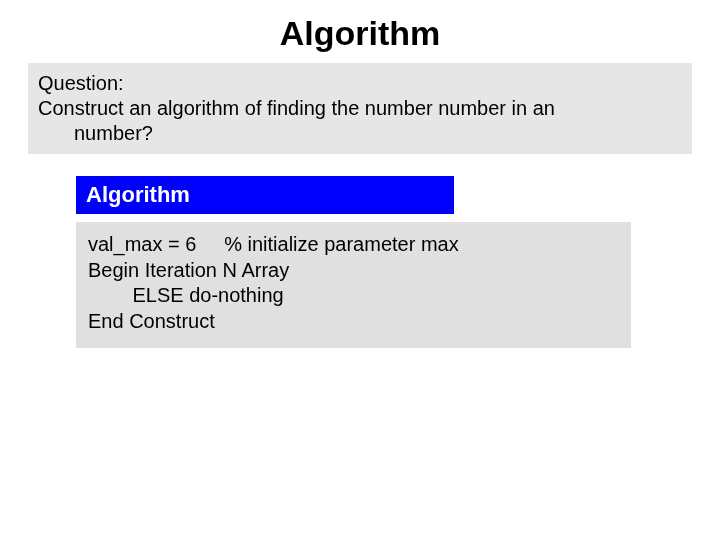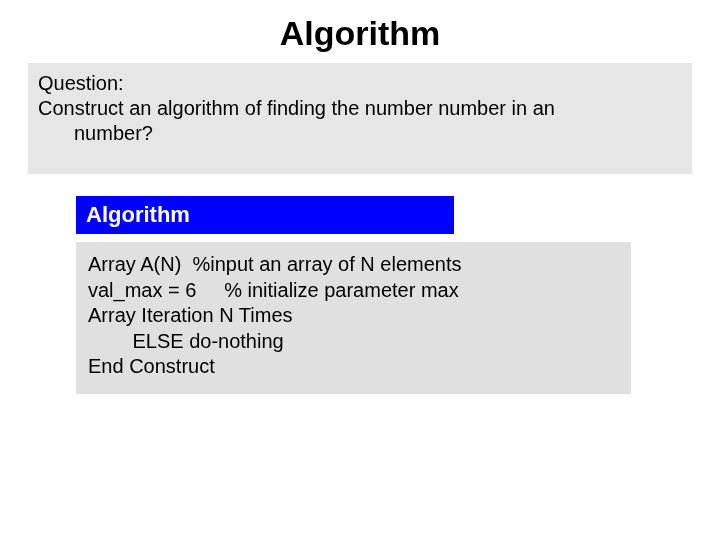--- a/index.html
+++ b/index.html
@@ -14,21 +14,21 @@
     text-align: center;
     font-size: 34px;
     font-weight: bold;
     color: #000;
     padding-top: 14px;
     padding-bottom: 10px;
   }
   .question-box {
     margin: 0 28px 0 28px;
     background: #e6e6e6;
-    padding: 8px 10px 28px 10px;
+    padding: 8px 10px 8px 10px;
     font-size: 20px;
     color: #000;
     line-height: 1.25;
   }
   .question-box .indent {
     padding-left: 36px;
     display: block;
   }
   .algo-header {
     margin: 22px 0 0 76px;
@@ -57,19 +57,18 @@
 
 <div class="question-box">
   <div>Question:</div>
   <div>Construct an algorithm of finding the number number in an</div>
   <span class="indent">number?</span>
 </div>
 
 <div class="algo-header">Algorithm</div>
 
 <div class="algo-body">
-  <div class="line">Array A(N)  %input an array of N elements</div>
   <div class="line">val_max = 6     % initialize parameter max</div>
   <div class="line"></div>
-  <div class="line">Array Iteration N Times</div>
+  <div class="line">Begin Iteration N Array</div>
   <div class="line">        ELSE do-nothing</div>
   <div class="line">End Construct</div>
 </div>
 
 </body></html>

